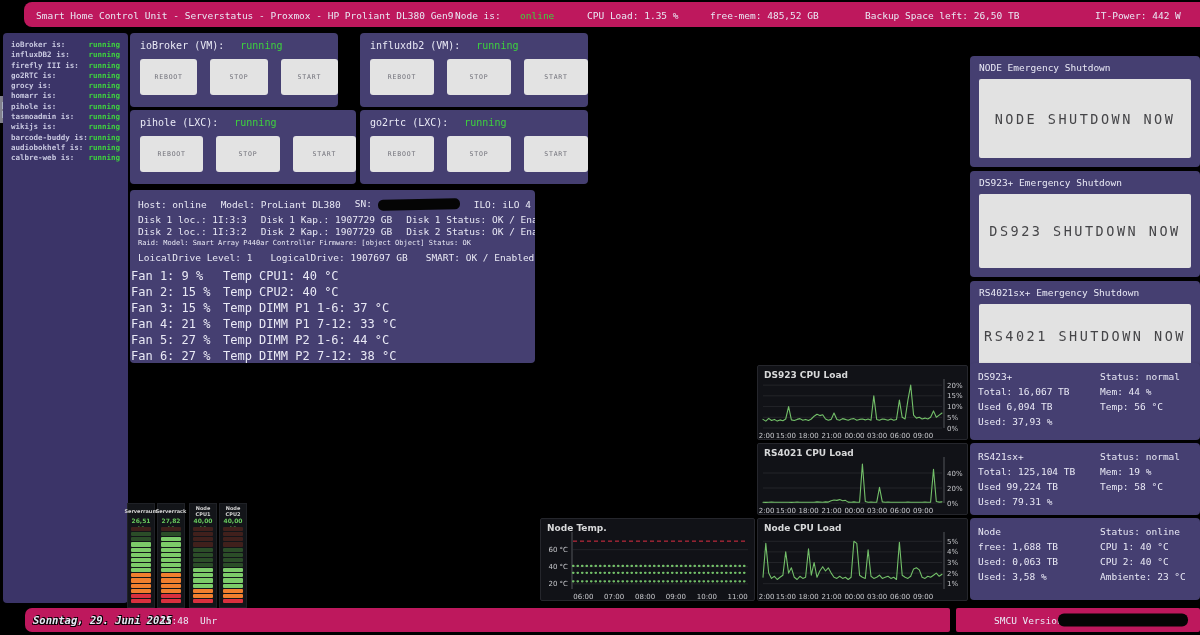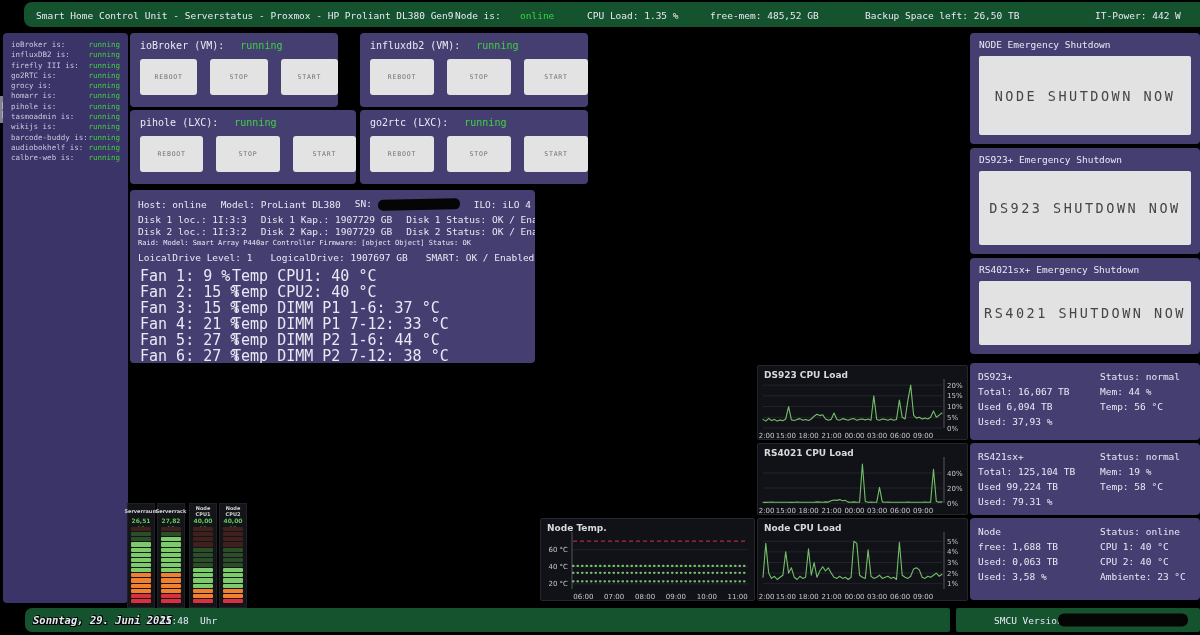--- a/index.html
+++ b/index.html
@@ -1,20 +1,20 @@
 <!DOCTYPE html>
 <html><head>
 <meta charset="utf-8">
 <style>
   html,body{margin:0;padding:0;background:#000;}
   #screen{position:relative;width:1200px;height:635px;background:#000;overflow:hidden;
           font-family:"DejaVu Sans Mono","Liberation Mono",monospace;color:#e9e9f5;}
 
   
-  .bar{position:absolute;background:#14532d;border-radius:8px 0 0 8px;
+  .bar{position:absolute;background:#be185d;border-radius:8px 0 0 8px;
        box-shadow:2px 2px 3px rgba(0,0,0,.6);}
   .bar span{position:absolute;top:50%;transform:translateY(-50%);white-space:pre;font-size:9.5px;}
 
   
   .panel{position:absolute;background:#453f71;border-radius:4px;
          box-shadow:3px 3px 4px rgba(0,0,0,.55);}
   .green{color:#3dd33d;}
 
   
   .sidebar{background:#3b3468;padding:7px 8px 0 8px;box-sizing:border-box;}
@@ -31,26 +31,26 @@
   .vm-head{padding:7px 10px 0 10px;font-size:10px;white-space:nowrap;}
   .vm-status{margin-left:16px;}
   .ctl-row{display:flex;gap:13px;padding:8px 0 0 10px;}
   .ctl-btn{width:64px;height:36px;background:#e3e3e3;border:0;border-radius:3px;
            font-size:6.5px;letter-spacing:.8px;color:#6f6f78;font-family:inherit;cursor:pointer;}
 
   
   .host-line{display:flex;gap:14px;padding-left:8px;font-size:9.5px;line-height:11.5px;white-space:nowrap;}
   .raid-line{padding-left:8px;font-size:7px;line-height:9px;white-space:nowrap;}
   .redact{display:inline-block;background:#050505;border-radius:5px;vertical-align:middle;}
-  .ht-cols{display:flex;padding-left:10px;font-size:15px;margin-top:4px;}
+  .ht-cols{display:flex;padding-left:1px;font-size:12px;margin-top:4px;}
   .ht-col{line-height:16px;white-space:nowrap;}
   .fan-col{width:92px;}
 
   
-  .sd-panel{display:flex;flex-direction:column;box-sizing:border-box;}
+  .sd-panel{display:flex;flex-direction:column;box-sizing:border-box;margin-top:23px;}
   .sd-title{padding:6px 9px 2px 9px;font-size:9.5px;white-space:nowrap;}
   .sd-btn{margin:4px 9px 9px 9px;background:#e2e2e2;border:0;border-radius:2px;flex:1;
           display:flex;align-items:center;justify-content:center;color:#454548;
           font-size:13.5px;letter-spacing:2.5px;font-family:inherit;white-space:nowrap;cursor:pointer;}
 
   
   .stat-cols{display:flex;padding:6px 8px;font-size:9.5px;box-sizing:border-box;}
   .stat-left{width:57%;}
   .stat-right{width:43%;}
   .stat-line{line-height:15px;white-space:nowrap;}
@@ -88,21 +88,21 @@
     <span style="left:686px;">free-mem: 485,52 GB</span>
     <span style="left:841px;">Backup Space left: 26,50 TB</span>
     <span style="left:1071px;">IT-Power: 442 W</span>
   </div>
 
   <div class="edge-tab" style="top:96px;">
     <div class="edge-sq"></div>
     <div class="edge-sq"></div>
   </div>
 
-  <div class="panel sidebar" id="sidebar" style="left:3px;top:33px;width:125px;height:570px;">
+  <div class="panel sidebar" id="sidebar" style="left:3px;top:33px;width:125px;height:570px;font-weight:bold;">
       <div class="svc-row">
         <span class="svc-label">ioBroker is:</span>
         <span class="green">running</span>
       </div>
       <div class="svc-row">
         <span class="svc-label">influxDB2 is:</span>
         <span class="green">running</span>
       </div>
       <div class="svc-row">
         <span class="svc-label">firefly III is:</span>

